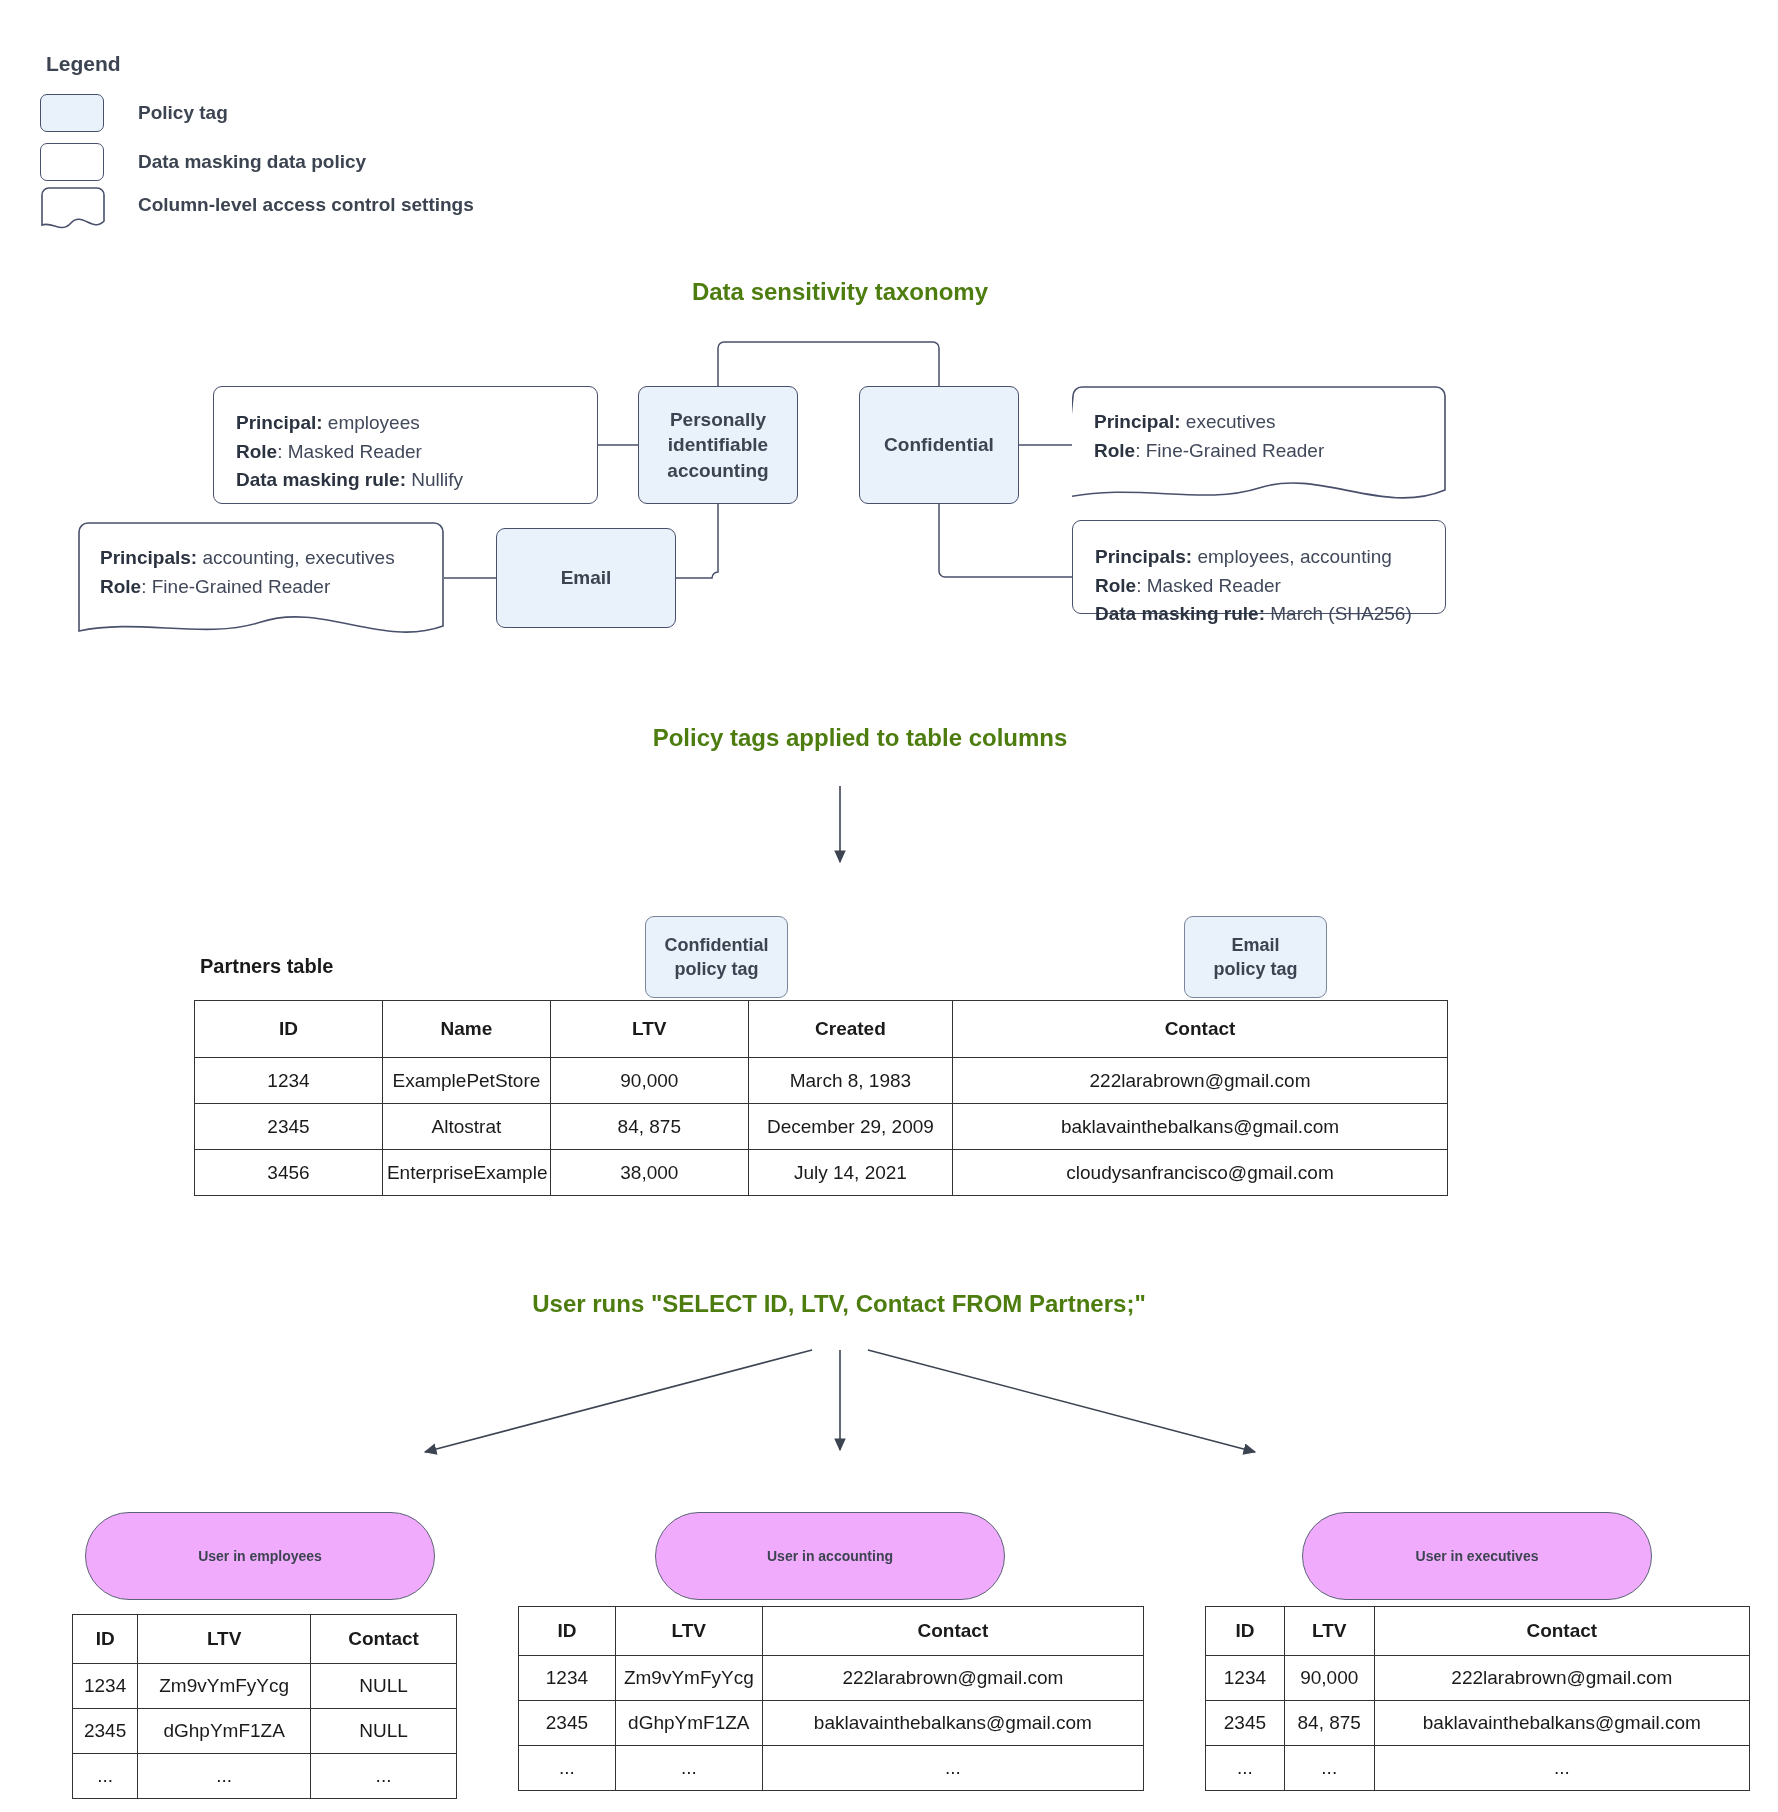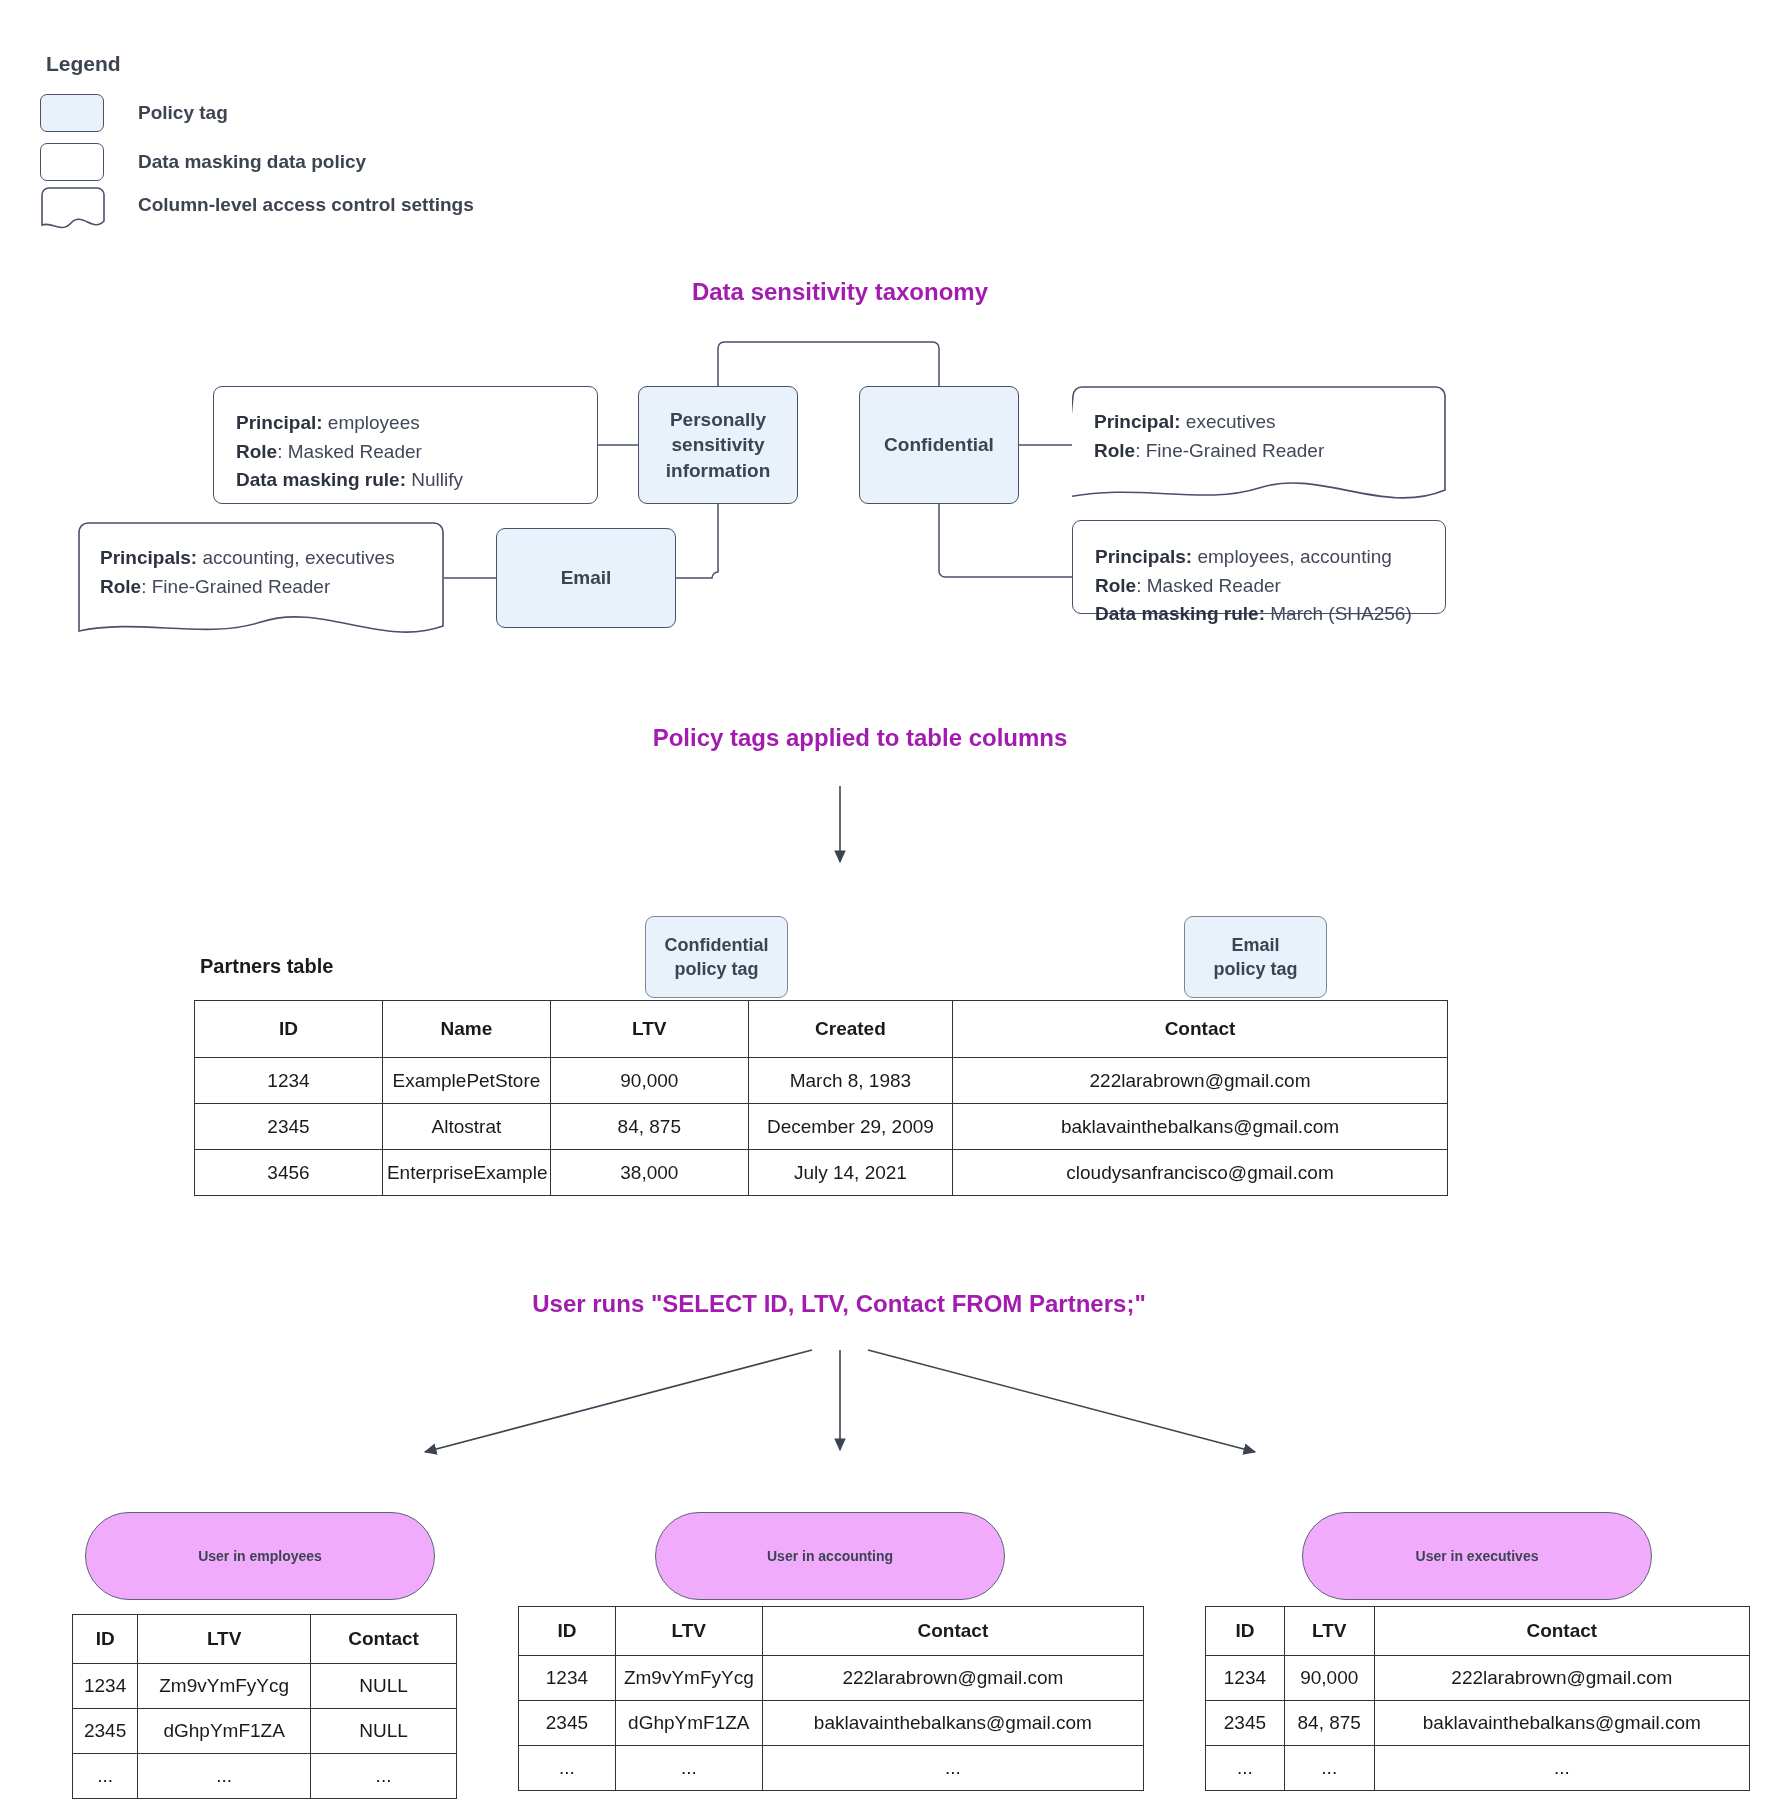--- a/index.html
+++ b/index.html
@@ -47,21 +47,21 @@
     font-size: 19px;
     font-weight: bold;
     color: #3c4451;
     white-space: nowrap;
   }
 
   
   .section-heading {
     font-size: 24px;
     font-weight: bold;
-    color: #a21caf;
+    color: #4d7c0f;
     white-space: nowrap;
     text-align: center;
   }
   #taxonomy-heading { left: 0; top: 278px; width: 1680px; }
   #applied-heading  { left: 0; top: 724px; width: 1720px; }
   #query-heading    { left: 0; top: 1290px; width: 1678px; }
 
   
   .tag-node {
     background: #e9f1fb;
@@ -220,21 +220,21 @@
       <path d="M718,504 V572 a6,6 0 0 0 -6,6 H676"></path>
 
       <path d="M496,578 H444"></path>
 
       <path d="M1019,445 H1072"></path>
 
       <path d="M939,504 V571 a6,6 0 0 0 6,6 H1072"></path>
     </g>
   </svg>
 
-  <div class="abs tag-node" id="node-pii">Personally sensitivity information</div>
+  <div class="abs tag-node" id="node-pii">Personally identifiable accounting</div>
   <div class="abs tag-node" id="node-confidential">Confidential</div>
   <div class="abs tag-node" id="node-email">Email</div>
 
   <div class="abs policy-box" id="box-pii-left">
     <div>
       <b>Principal:</b><span> employees</span>
     </div>
     <div>
       <b>Role</b><span>: Masked Reader</span>
     </div>

